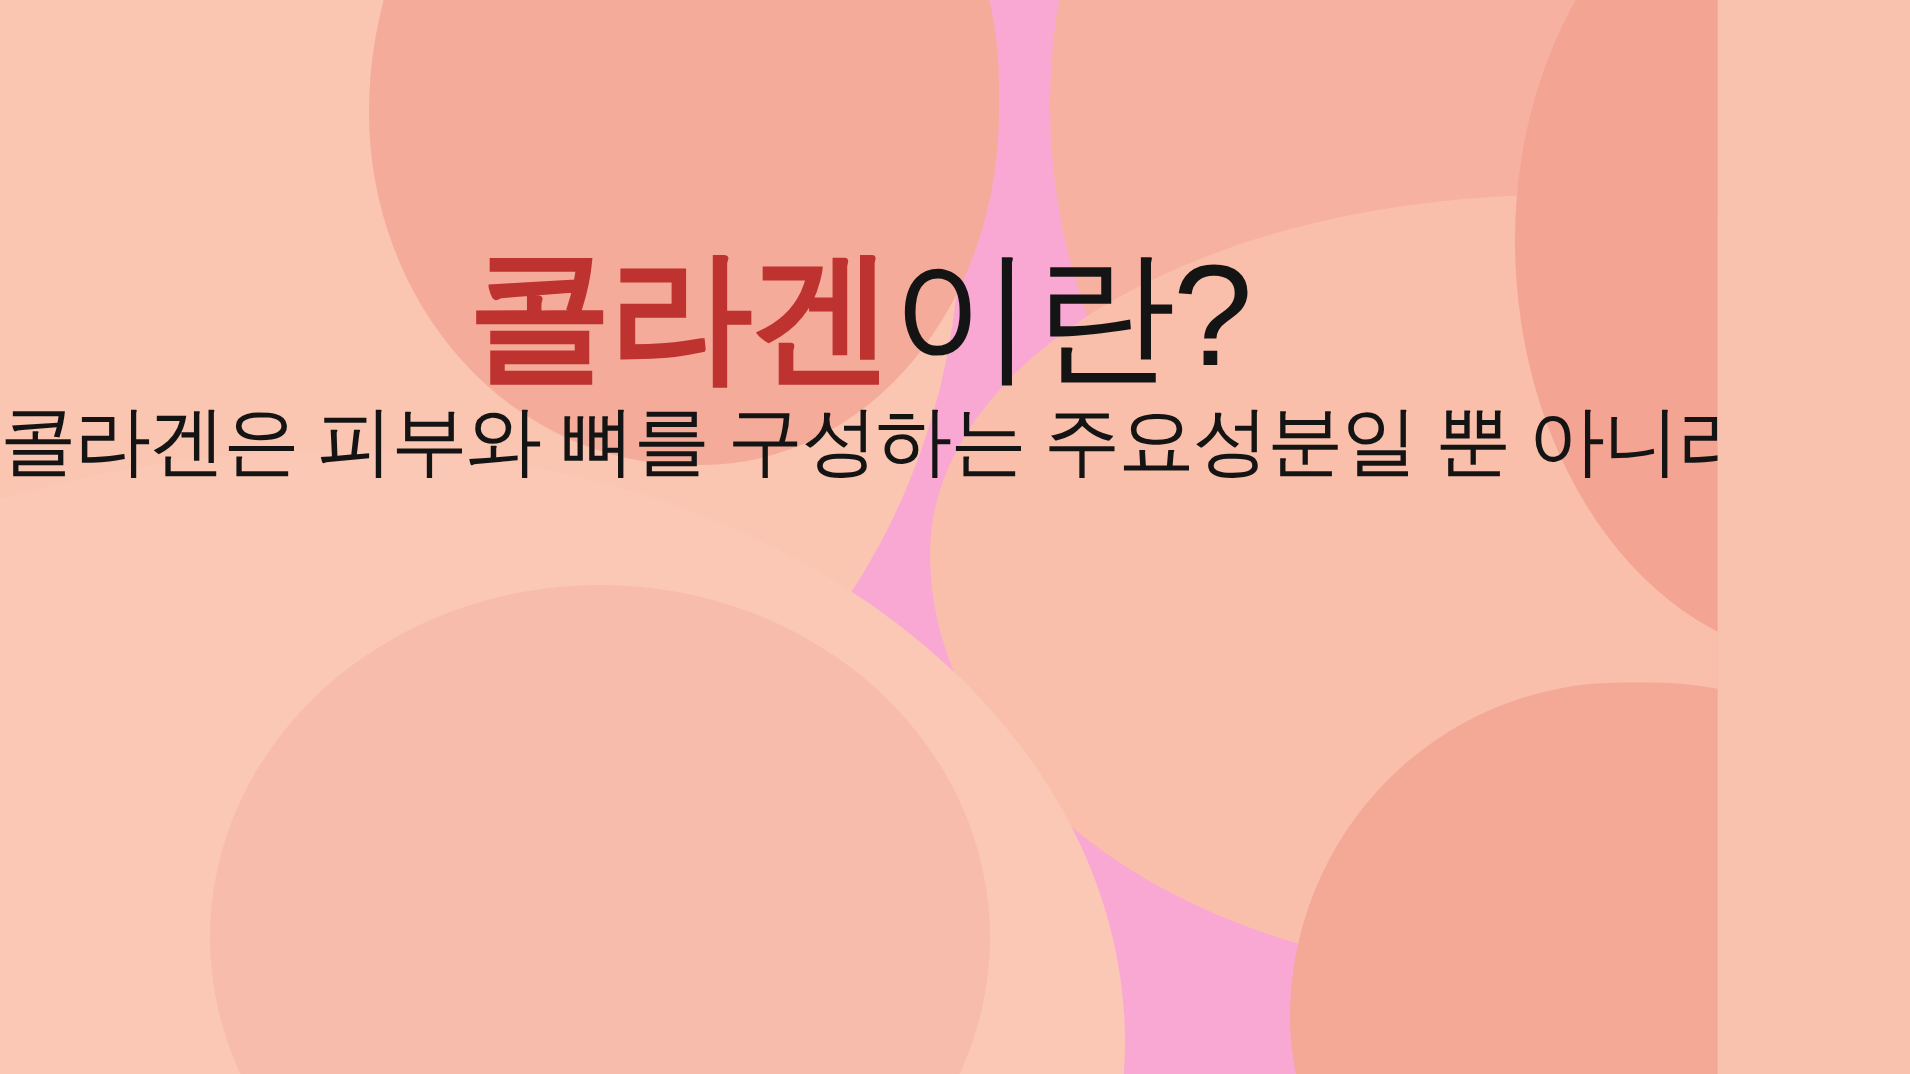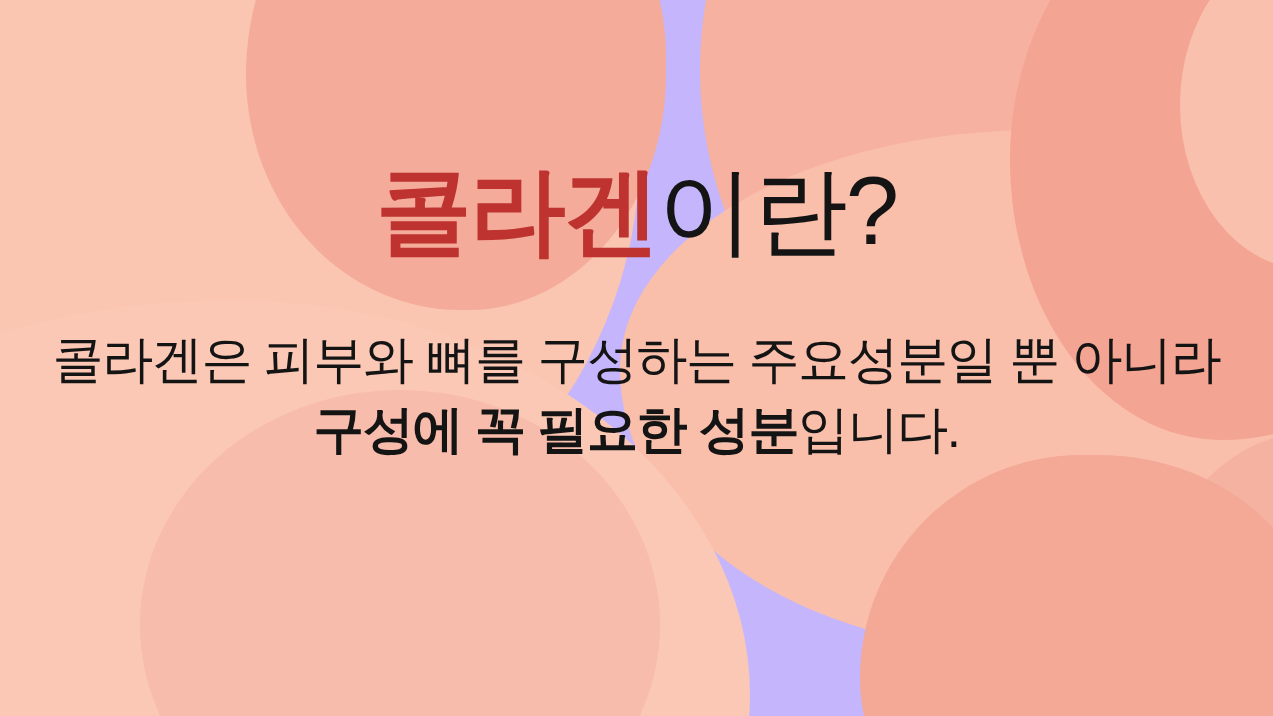--- a/index.html
+++ b/index.html
@@ -11,23 +11,23 @@
     overflow:hidden;
   }
 
   body {
     font-family:"Liberation Sans","DejaVu Sans",sans-serif;
     background:#f9c2ae;
   }
 
   #slide {
     position:relative;
-    width:1273px;
+    width:1145px;
     height:716px;
-    background:#c4b5fd;
+    background:#f9a8d4;
     overflow:hidden;
   }
 
   
   .blob {
     position:absolute;
     border-radius:50%;
     pointer-events:none;
   }
 
@@ -109,21 +109,20 @@
   .t-red {
     color:#be3330;
     font-weight:bold;
   }
   .t-dark {
     color:#141414;
     font-weight:normal;
   }
 
   #body-block {
-    margin-top:66px;
     width:100%;
     text-align:center;
     color:#141414;
   }
 
   .body-line {
     font-size:51px;
     line-height:70px;
     letter-spacing:-1.4px;
     white-space:nowrap;
@@ -148,17 +147,16 @@
   <div class="blob blob-g"></div>
 
   <div id="content">
 
     <h1 id="title">
       <span class="t-red">콜라겐</span><span class="t-dark">이란?</span>
     </h1>
 
     <div id="body-block">
       <p class="body-line w-regular">콜라겐은 피부와 뼈를 구성하는 주요성분일 뿐 아니라</p>
-      <p class="body-line"><span class="w-bold">구성에 꼭 필요한 성분</span><span class="w-regular">입니다.</span></p>
     </div>
 
   </div>
 </div>
 
 </body></html>

